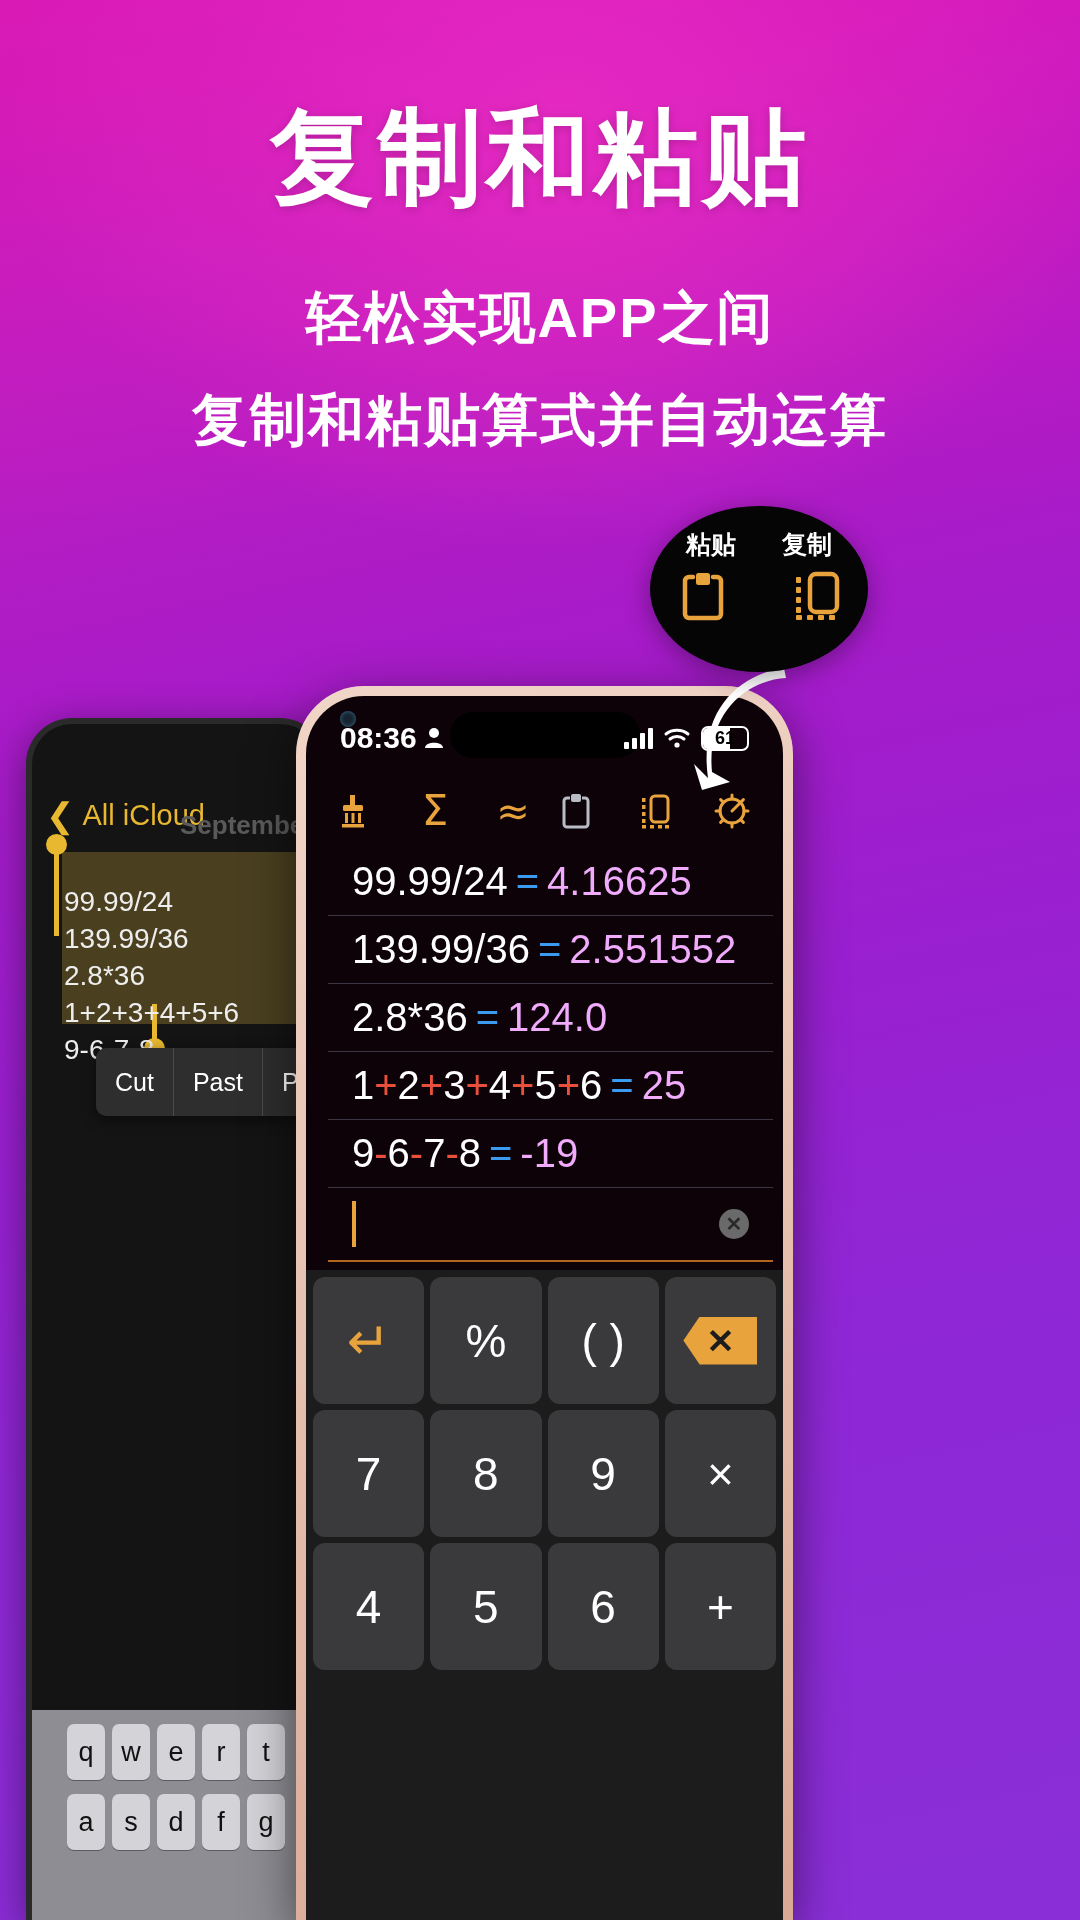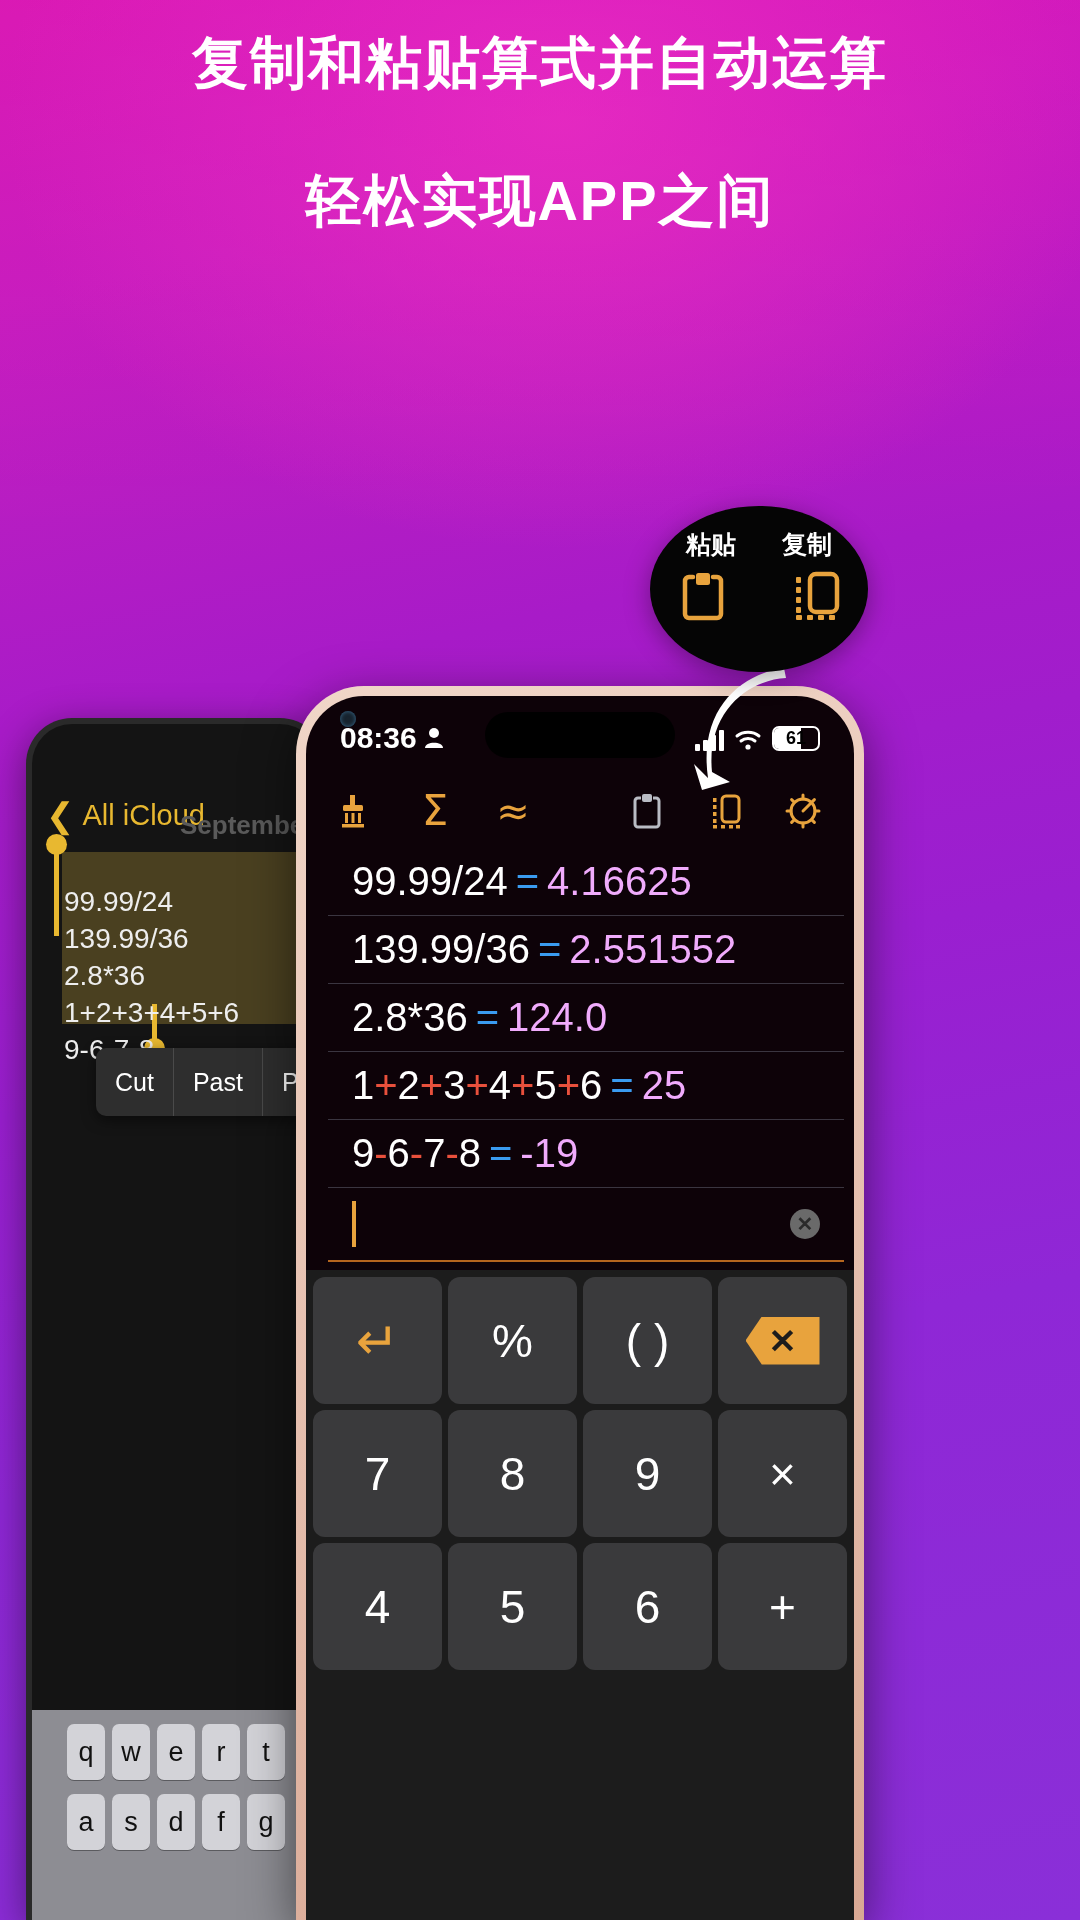--- a/index.html
+++ b/index.html
@@ -92,21 +92,21 @@
   #leftKeyboard .krow { display:flex; gap:7px; justify-content:center; }
   #leftKeyboard .key {
     width:38px; height:56px; background:#d3d3d8; border-radius:7px;
     color:#111; font-size:27px; display:flex; align-items:center; justify-content:center;
     box-shadow:0 1px 0 rgba(0,0,0,.35);
   }
   #leftKeyboard .krow.r2 { margin-top:14px; }
 
   
   #phoneRight {
-    position:absolute; left:296px; top:686px; width:568px; height:1234px;
+    position:absolute; left:296px; top:686px; width:497px; height:1234px;
     border-radius:68px 68px 0 0; z-index:3;
     background:linear-gradient(160deg,#f0d6c8 0%, #e8c4b4 40%, #d9a894 100%);
     padding:10px 10px 0 10px;
     box-shadow:0 14px 50px rgba(0,0,0,.5);
   }
   #screen {
     width:100%; height:100%; background:#0d0208; border-radius:58px 58px 0 0;
     overflow:hidden; position:relative;
   }
   #notch {
@@ -114,21 +114,21 @@
     width:190px; height:46px; background:#000; border-radius:24px;
   }
   #notchDot { position:absolute; left:34px; top:15px; width:16px; height:16px; border-radius:50%;
     background:#17232e; box-shadow:inset 0 0 4px #3a6c8f; }
   #statusbar {
     position:absolute; left:0; right:0; top:22px; height:40px;
     display:flex; align-items:center; justify-content:space-between;
     padding:0 34px; color:#fff;
   }
   #statusbar .time { font-size:30px; font-weight:600; display:flex; align-items:center; gap:6px; }
-  #statusbar .right { display:flex; align-items:flex-end; gap:10px; }
+  #statusbar .right { display:flex; align-items:center; gap:10px; }
   .sigbars { display:flex; align-items:flex-end; gap:3px; height:22px; }
   .sigbars i { width:5px; background:#fff; border-radius:1px; display:block; }
   .batt {
     width:48px; height:25px; border:2px solid #fff; border-radius:7px; position:relative;
     display:flex; align-items:center; justify-content:center; overflow:hidden;
   }
   .batt .fill { position:absolute; left:0; top:0; bottom:0; width:62%; background:#fff; }
   .batt span { position:relative; color:#000; font-size:18px; font-weight:700; z-index:2; }
   .batt:after { content:""; position:absolute; right:-8px; top:7px; width:4px; height:11px; background:#fff; border-radius:0 2px 2px 0; }
 
@@ -181,22 +181,23 @@
     color:#1c1c1c; font-size:34px; font-weight:700;
   }
   .retArrow { color:#e8a33d; font-size:52px; line-height:1; }
 </style>
 </head>
 <body>
 
 <div id="bg"></div>
 
 <div id="headings">
+  <div id="title">复制和粘贴</div>
+  <div id="sub1">轻松实现APP之间</div>
   <div id="sub2">复制和粘贴算式并自动运算</div>
-  <div id="sub1">轻松实现APP之间</div>
 </div>
 
 <div id="callout">
   <div class="row-labels">
     <div class="lbl">粘贴</div>
     <div class="lbl">复制</div>
   </div>
   <div class="row-icons">
     <div class="ico">
       <svg width="50" height="54" viewBox="0 0 50 54">

